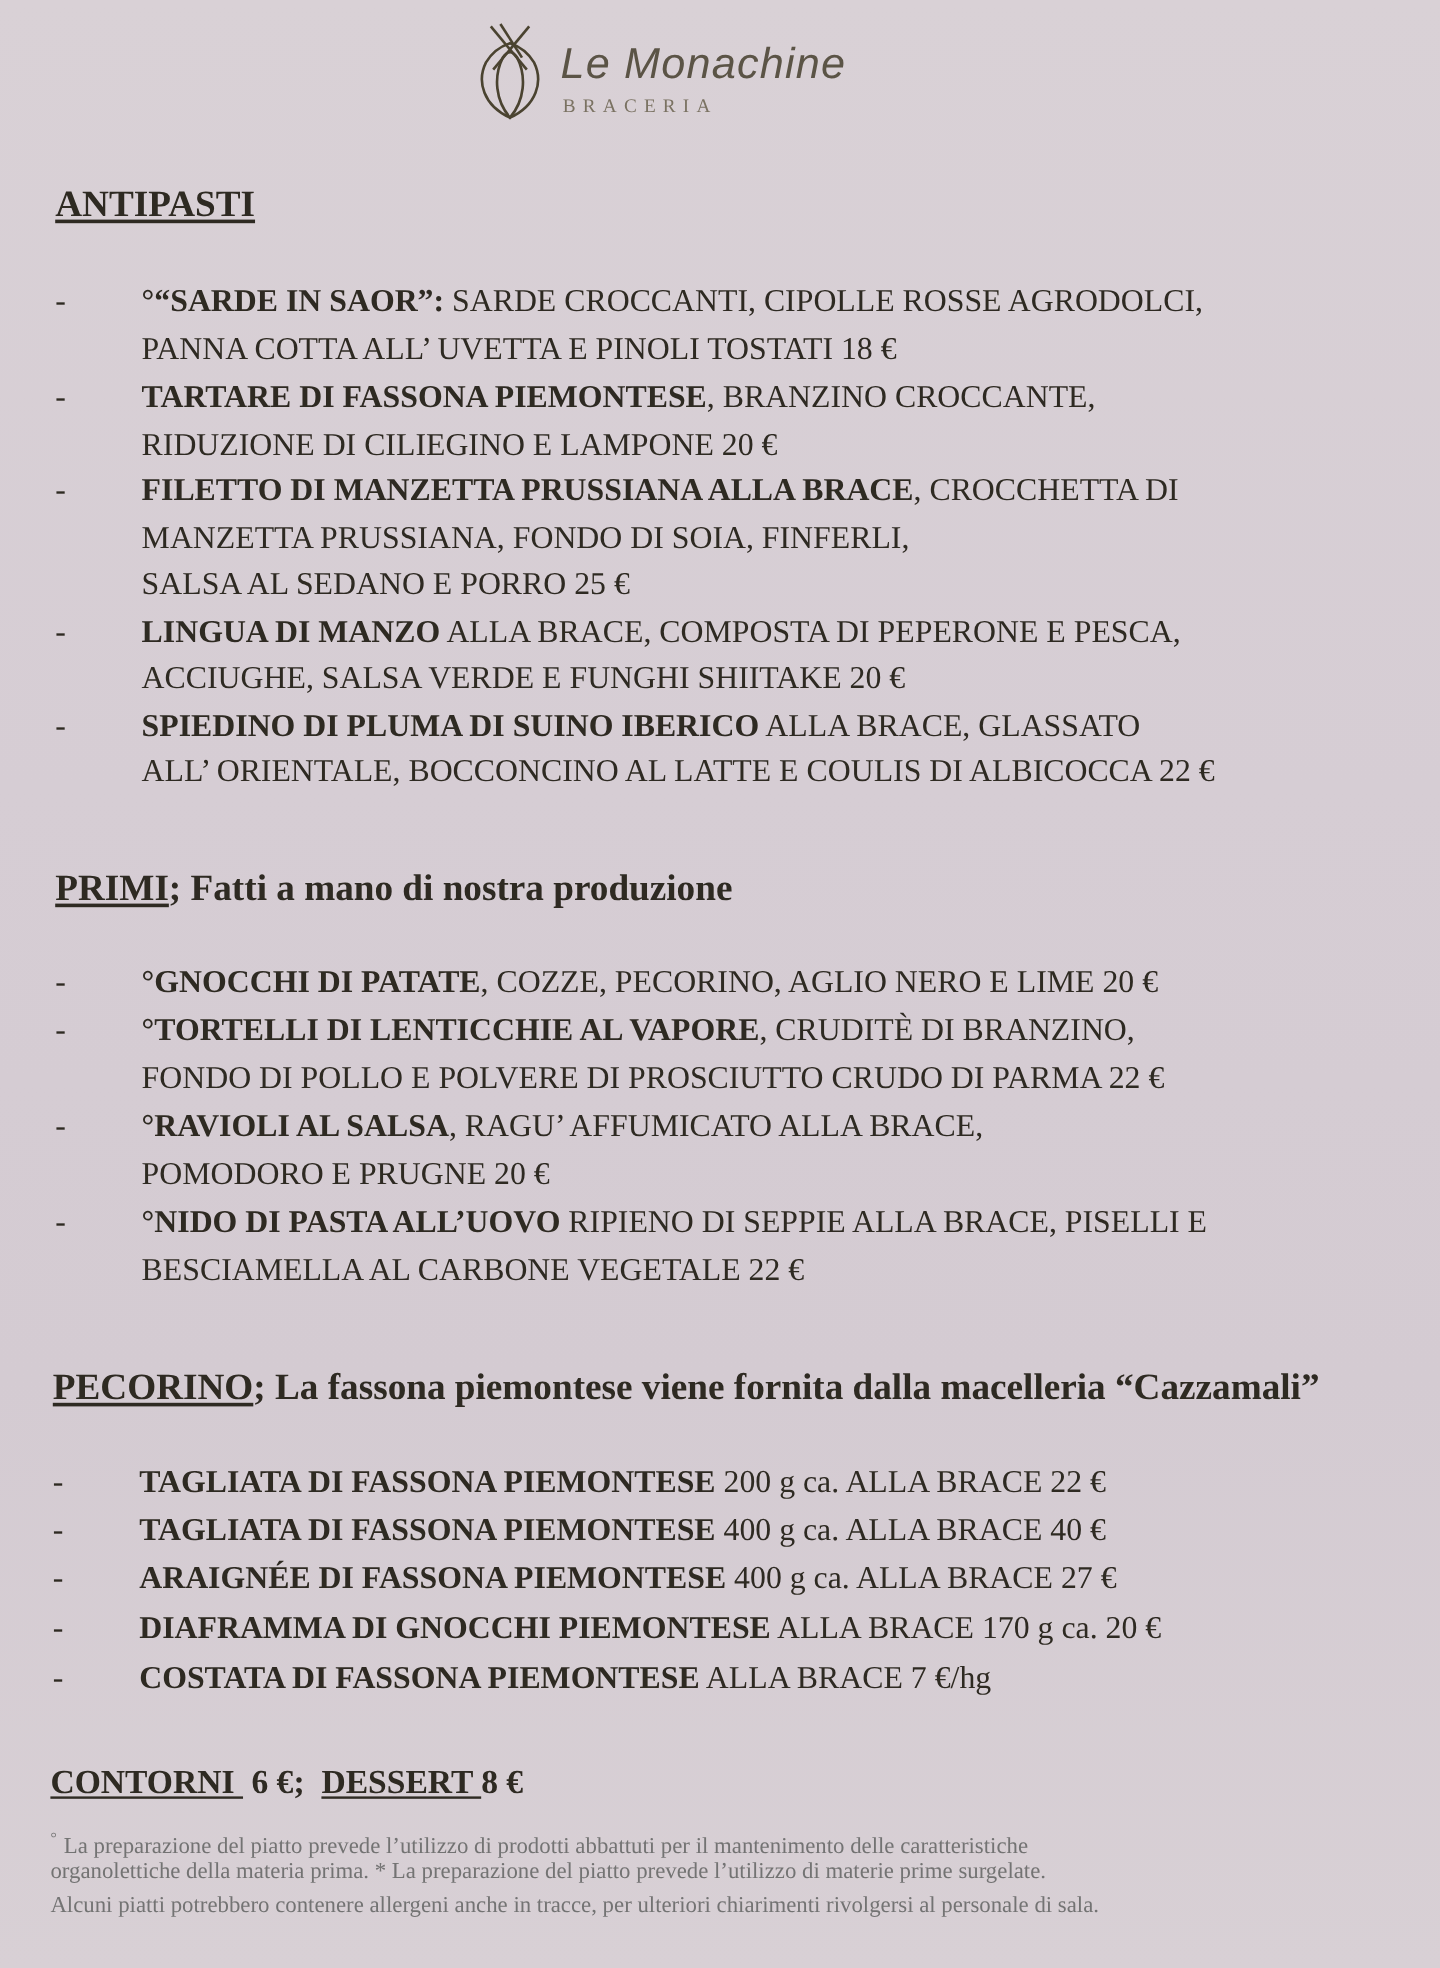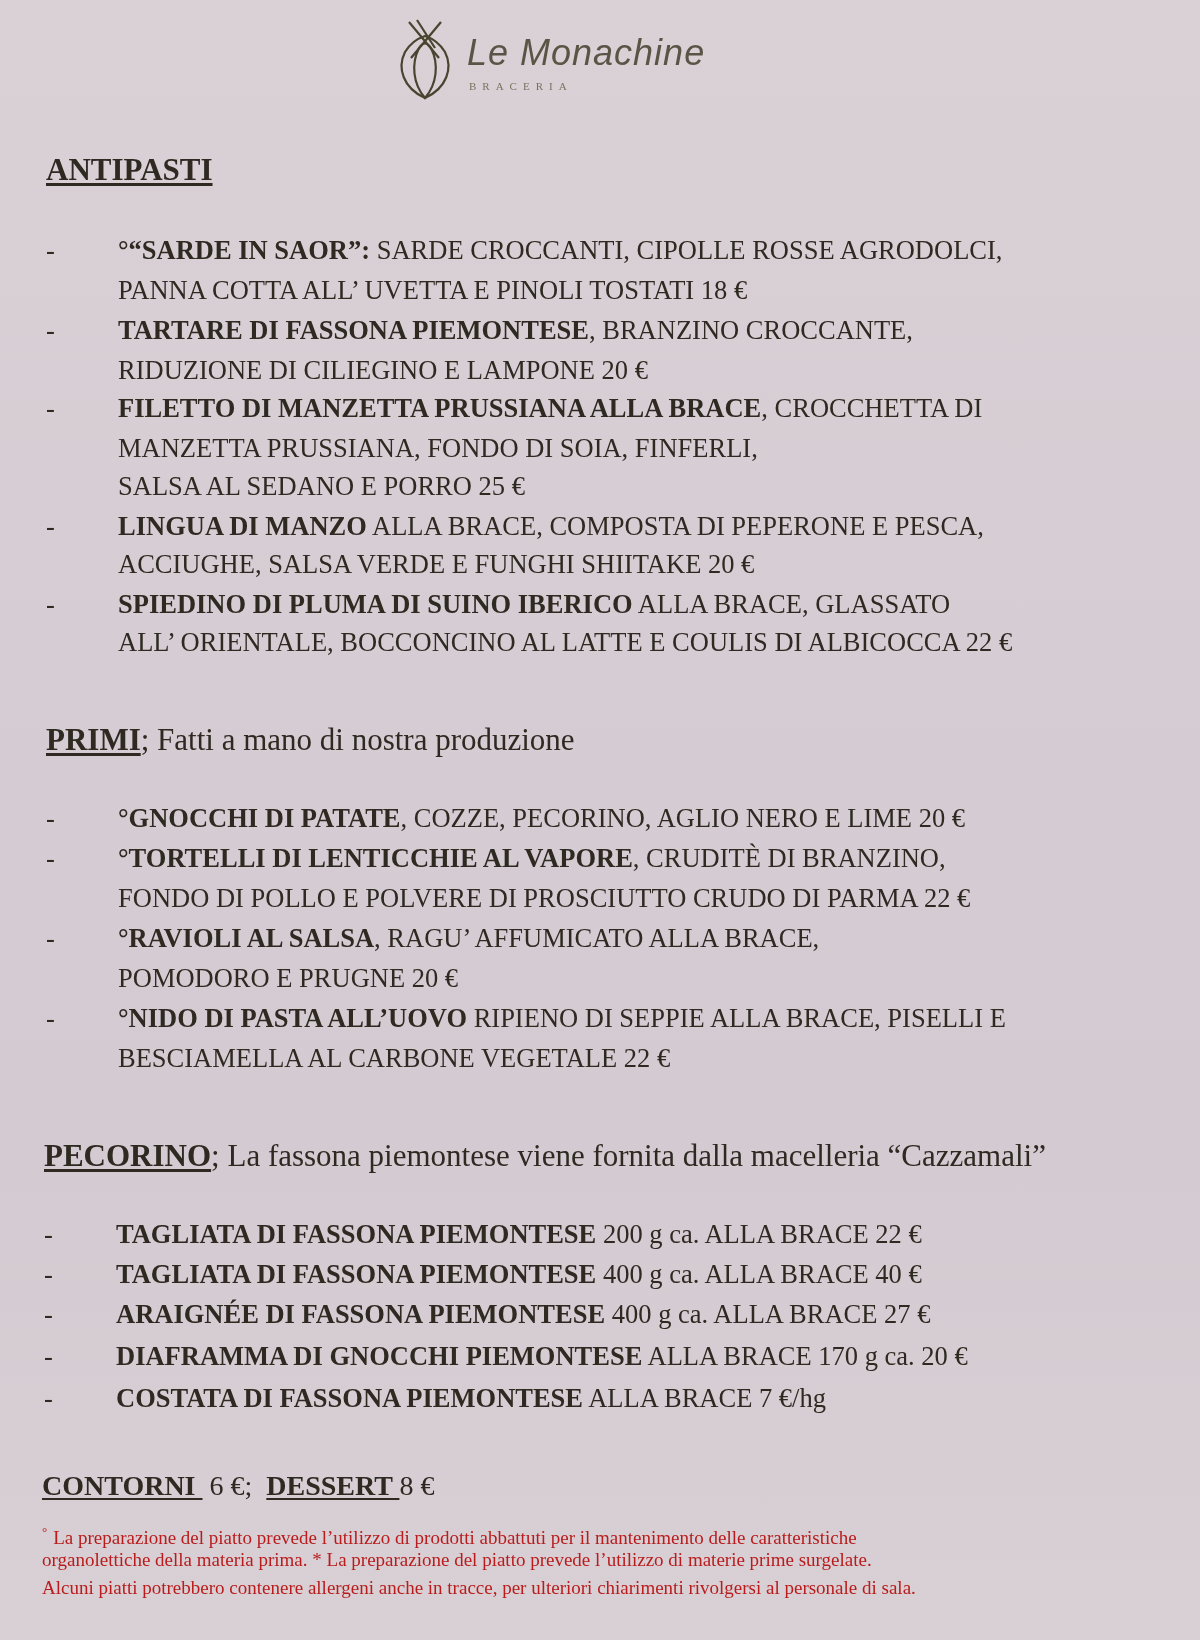--- a/index.html
+++ b/index.html
@@ -12,34 +12,34 @@
   }
   .logo { position:absolute; left:395px; top:18px; width:340px; height:82px; }
   .logo svg { position:absolute; left:0; top:0; }
   .logo-name {
     position:absolute; left:72px; top:14px;
     font-family: Liberation Sans, sans-serif; font-style:italic;
     font-size:36px; color:#5b5446; letter-spacing:1px; white-space:nowrap;
   }
   .logo-sub {
     position:absolute; left:74px; top:62px;
-    font-family:"Liberation Serif", serif; font-size:11px;
+    font-family:"Liberation Serif", serif; font-size:16px;
     letter-spacing:6px; color:#7a7262;
   }
   .heading {
     position:absolute; font-family:"Liberation Serif", serif;
     font-size:31px; white-space:nowrap; color:#2e2a22;
   }
   .heading u, .heading .h { font-weight:bold; text-decoration:underline; text-underline-offset:3px; }
-  .heading .sub { font-weight:normal;margin-top:44px; }
+  .heading .sub { font-weight:bold;margin-top:44px; }
   .item { position:absolute; left:46px; font-family:"Liberation Serif", serif; font-size:26.5px; line-height:40px; white-space:nowrap; }
   .item .dash { position:absolute; left:0; top:0; }
   .item .txt { position:absolute; left:32px; top:0;margin-left:40px; }
   .item b { font-weight:bold; }
-  .note { position:absolute; left:42px; font-family:"Liberation Serif", serif; font-size:19px; line-height:28px; white-space:nowrap; color:#b91c1c; }
+  .note { position:absolute; left:42px; font-family:"Liberation Serif", serif; font-size:19px; line-height:28px; white-space:nowrap; color:#737373; }
   .note sup { font-size:13px; vertical-align:8px; margin-right:6px; }
 </style>
 </head>
 <body>
 
 <div class="logo">
   <svg width="60" height="82" viewBox="0 0 60 82">
     <g fill="none" stroke="#4a4330" stroke-width="2.2">
       <path d="M30 80 C8 70 2 50 10 34 C16 24 24 20 30 18 C36 20 44 24 50 34 C58 50 52 70 30 80 Z"></path>
       <path d="M30 80 C18 66 16 46 24 30 C28 24 32 24 36 30 C44 46 42 66 30 80 Z"></path>

